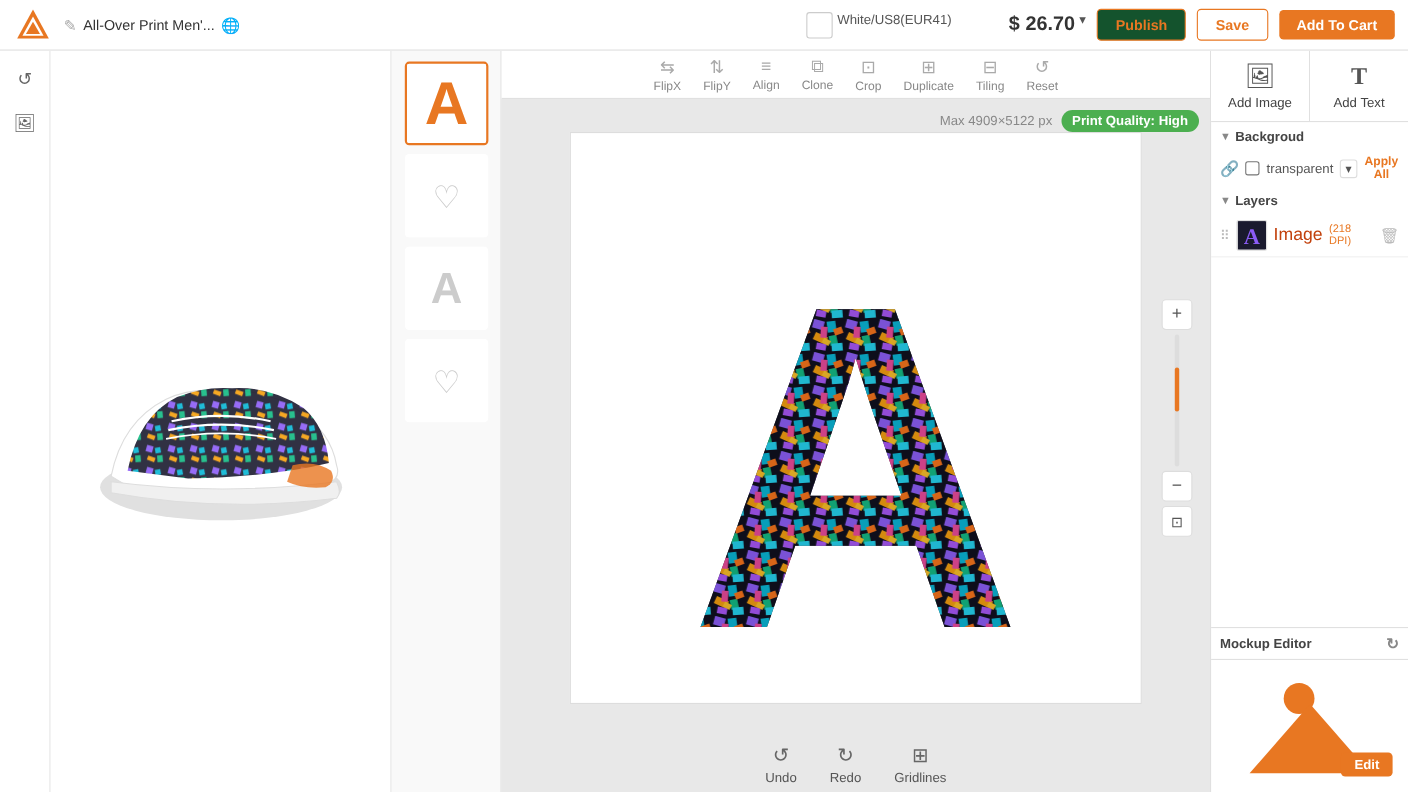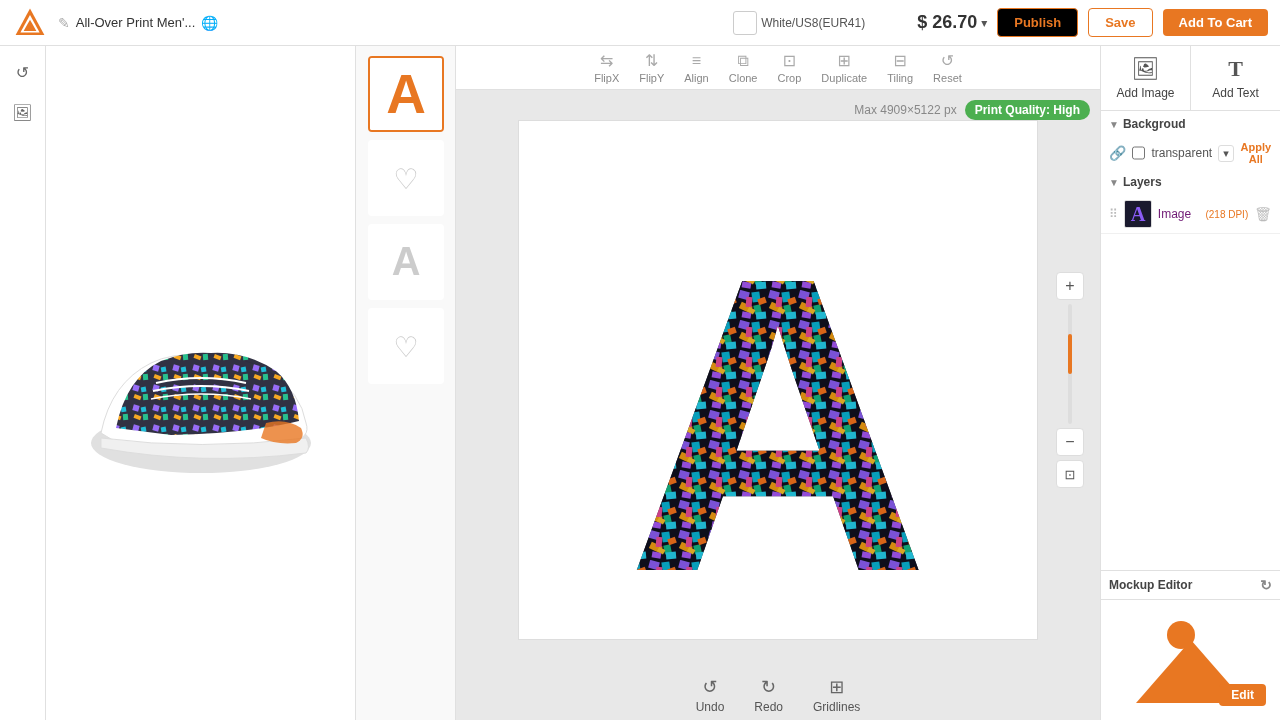--- a/index.html
+++ b/index.html
@@ -23,30 +23,30 @@
     }
     #topbar .logo svg { width: 32px; height: 32px; }
     #topbar .product-name {
       display: flex; align-items: center; gap: 6px;
       font-size: 13px; color: #333; cursor: pointer;
     }
     #topbar .product-name .pencil-icon { color: #aaa; font-size: 14px; }
     #topbar .product-name .globe-icon { color: #aaa; font-size: 14px; }
     #topbar .spacer { flex: 1; }
     #topbar .price-area {
-      display: flex; align-items: center; gap: 4px; padding-left: 18px;
+      display: flex; align-items: flex-start; gap: 4px; padding-left: 18px;
     }
     #topbar .color-swatch {
       width: 24px; height: 24px; background: #fff; border: 1px solid #ccc; border-radius: 3px;
     }
     #topbar .variant-label { font-size: 12px; color: #555; }
     #topbar .price { font-size: 18px; font-weight: bold; color: #333; margin-left: 48px; }
     #topbar .dropdown-arrow { font-size: 12px; color: #555; cursor: pointer; }
     #topbar .btn-publish {
-      border: 1px solid #e87722; background: #000000; color: #e87722;
+      border: 1px solid #e87722; background: #14532d; color: #e87722;
       padding: 6px 16px; border-radius: 4px; font-size: 13px; font-weight: bold; cursor: pointer;
     }
     #topbar .btn-save {
       border: 1px solid #e87722; background: #fff; color: #e87722;
       padding: 6px 16px; border-radius: 4px; font-size: 13px; font-weight: bold; cursor: pointer;
     }
     #topbar .btn-add-cart {
       background: #e87722; color: #fff;
       padding: 6px 16px; border-radius: 4px; font-size: 13px; font-weight: bold; cursor: pointer; border: none;
     }
@@ -238,21 +238,21 @@
     .layer-item {
       display: flex; align-items: center; gap: 6px;
       padding: 5px 8px; border-bottom: 1px solid #f0f0f0;
     }
     .layer-drag { font-size: 12px; color: #bbb; cursor: grab; }
     .layer-thumb {
       width: 28px; height: 28px; border: 1px solid #ddd; border-radius: 2px;
       overflow: hidden; flex-shrink: 0; display: flex; align-items: center; justify-content: center;
       background: #f9f9f9;
     }
-    .layer-name { font-size: 12px; color: #701a75; flex: 1; }
+    .layer-name { font-size: 16px; color: #c2410c; flex: 1; }
     .layer-dpi { font-size: 10px; color: #e87722; }
     .layer-delete { font-size: 14px; color: #bbb; cursor: pointer; }
 
     
     #mockup-editor {
       border-top: 1px solid #e0e0e0;
       padding: 0;
     }
     #mockup-header {
       display: flex; align-items: center; justify-content: space-between;

